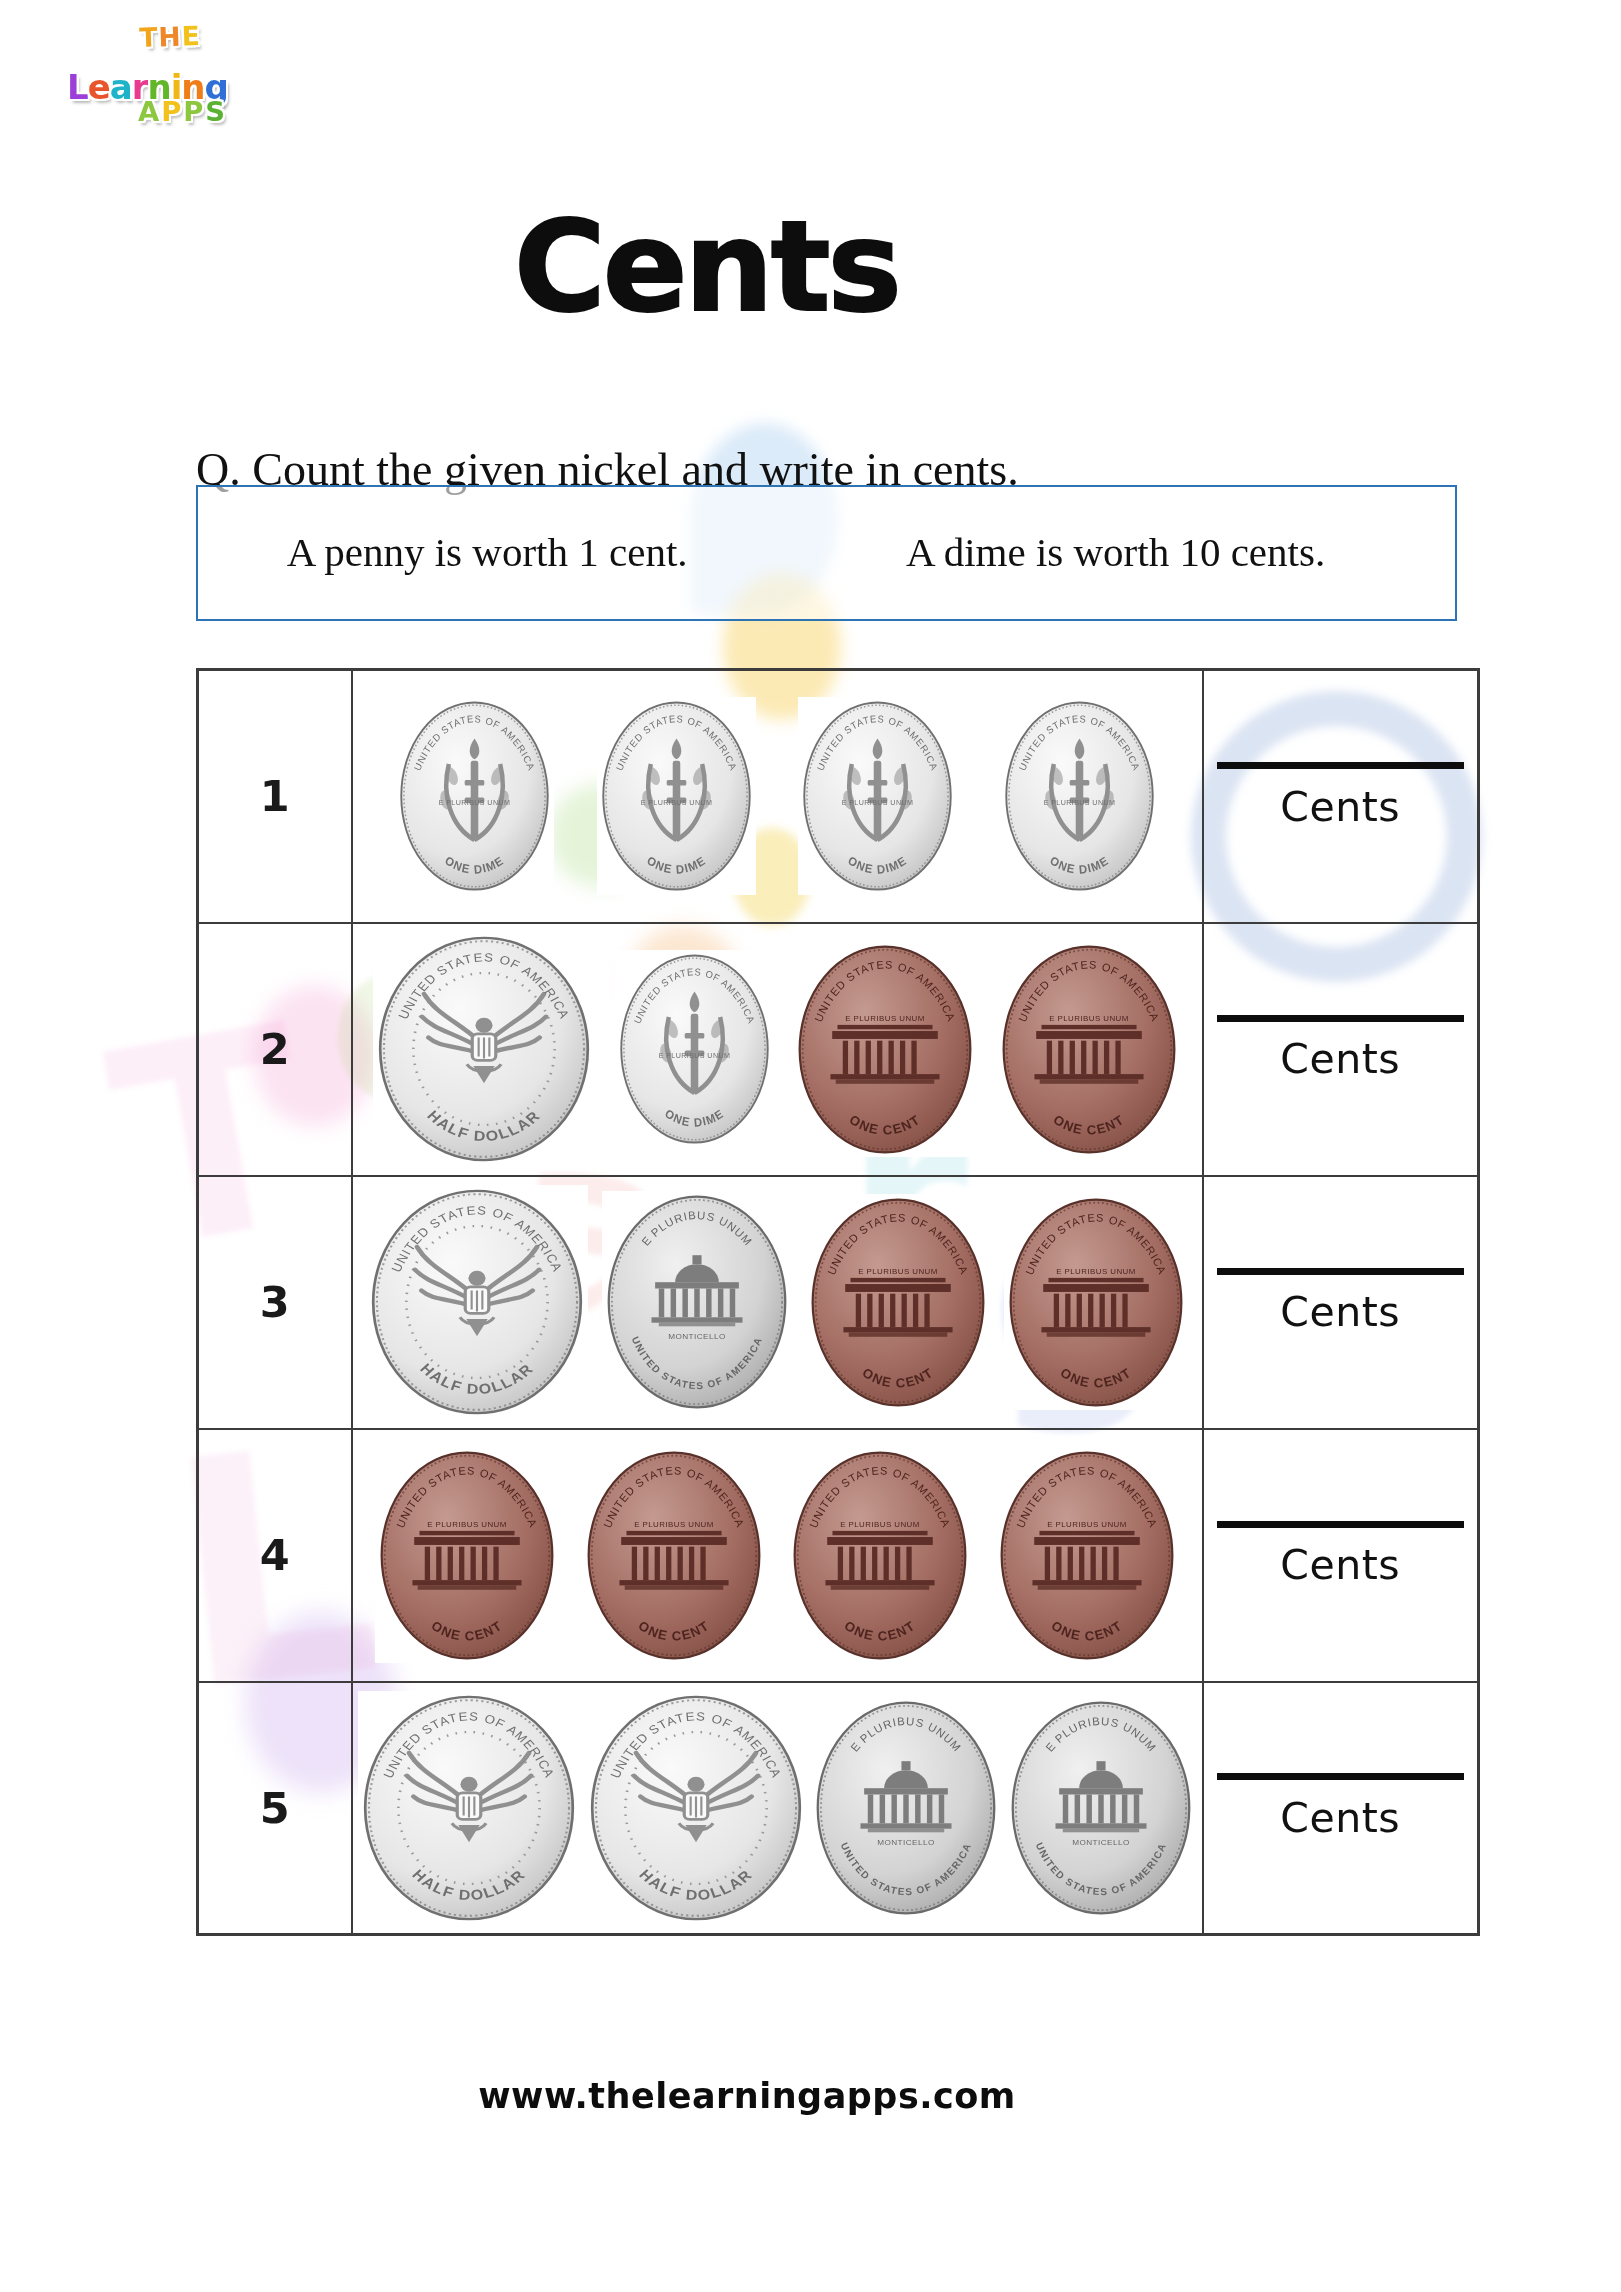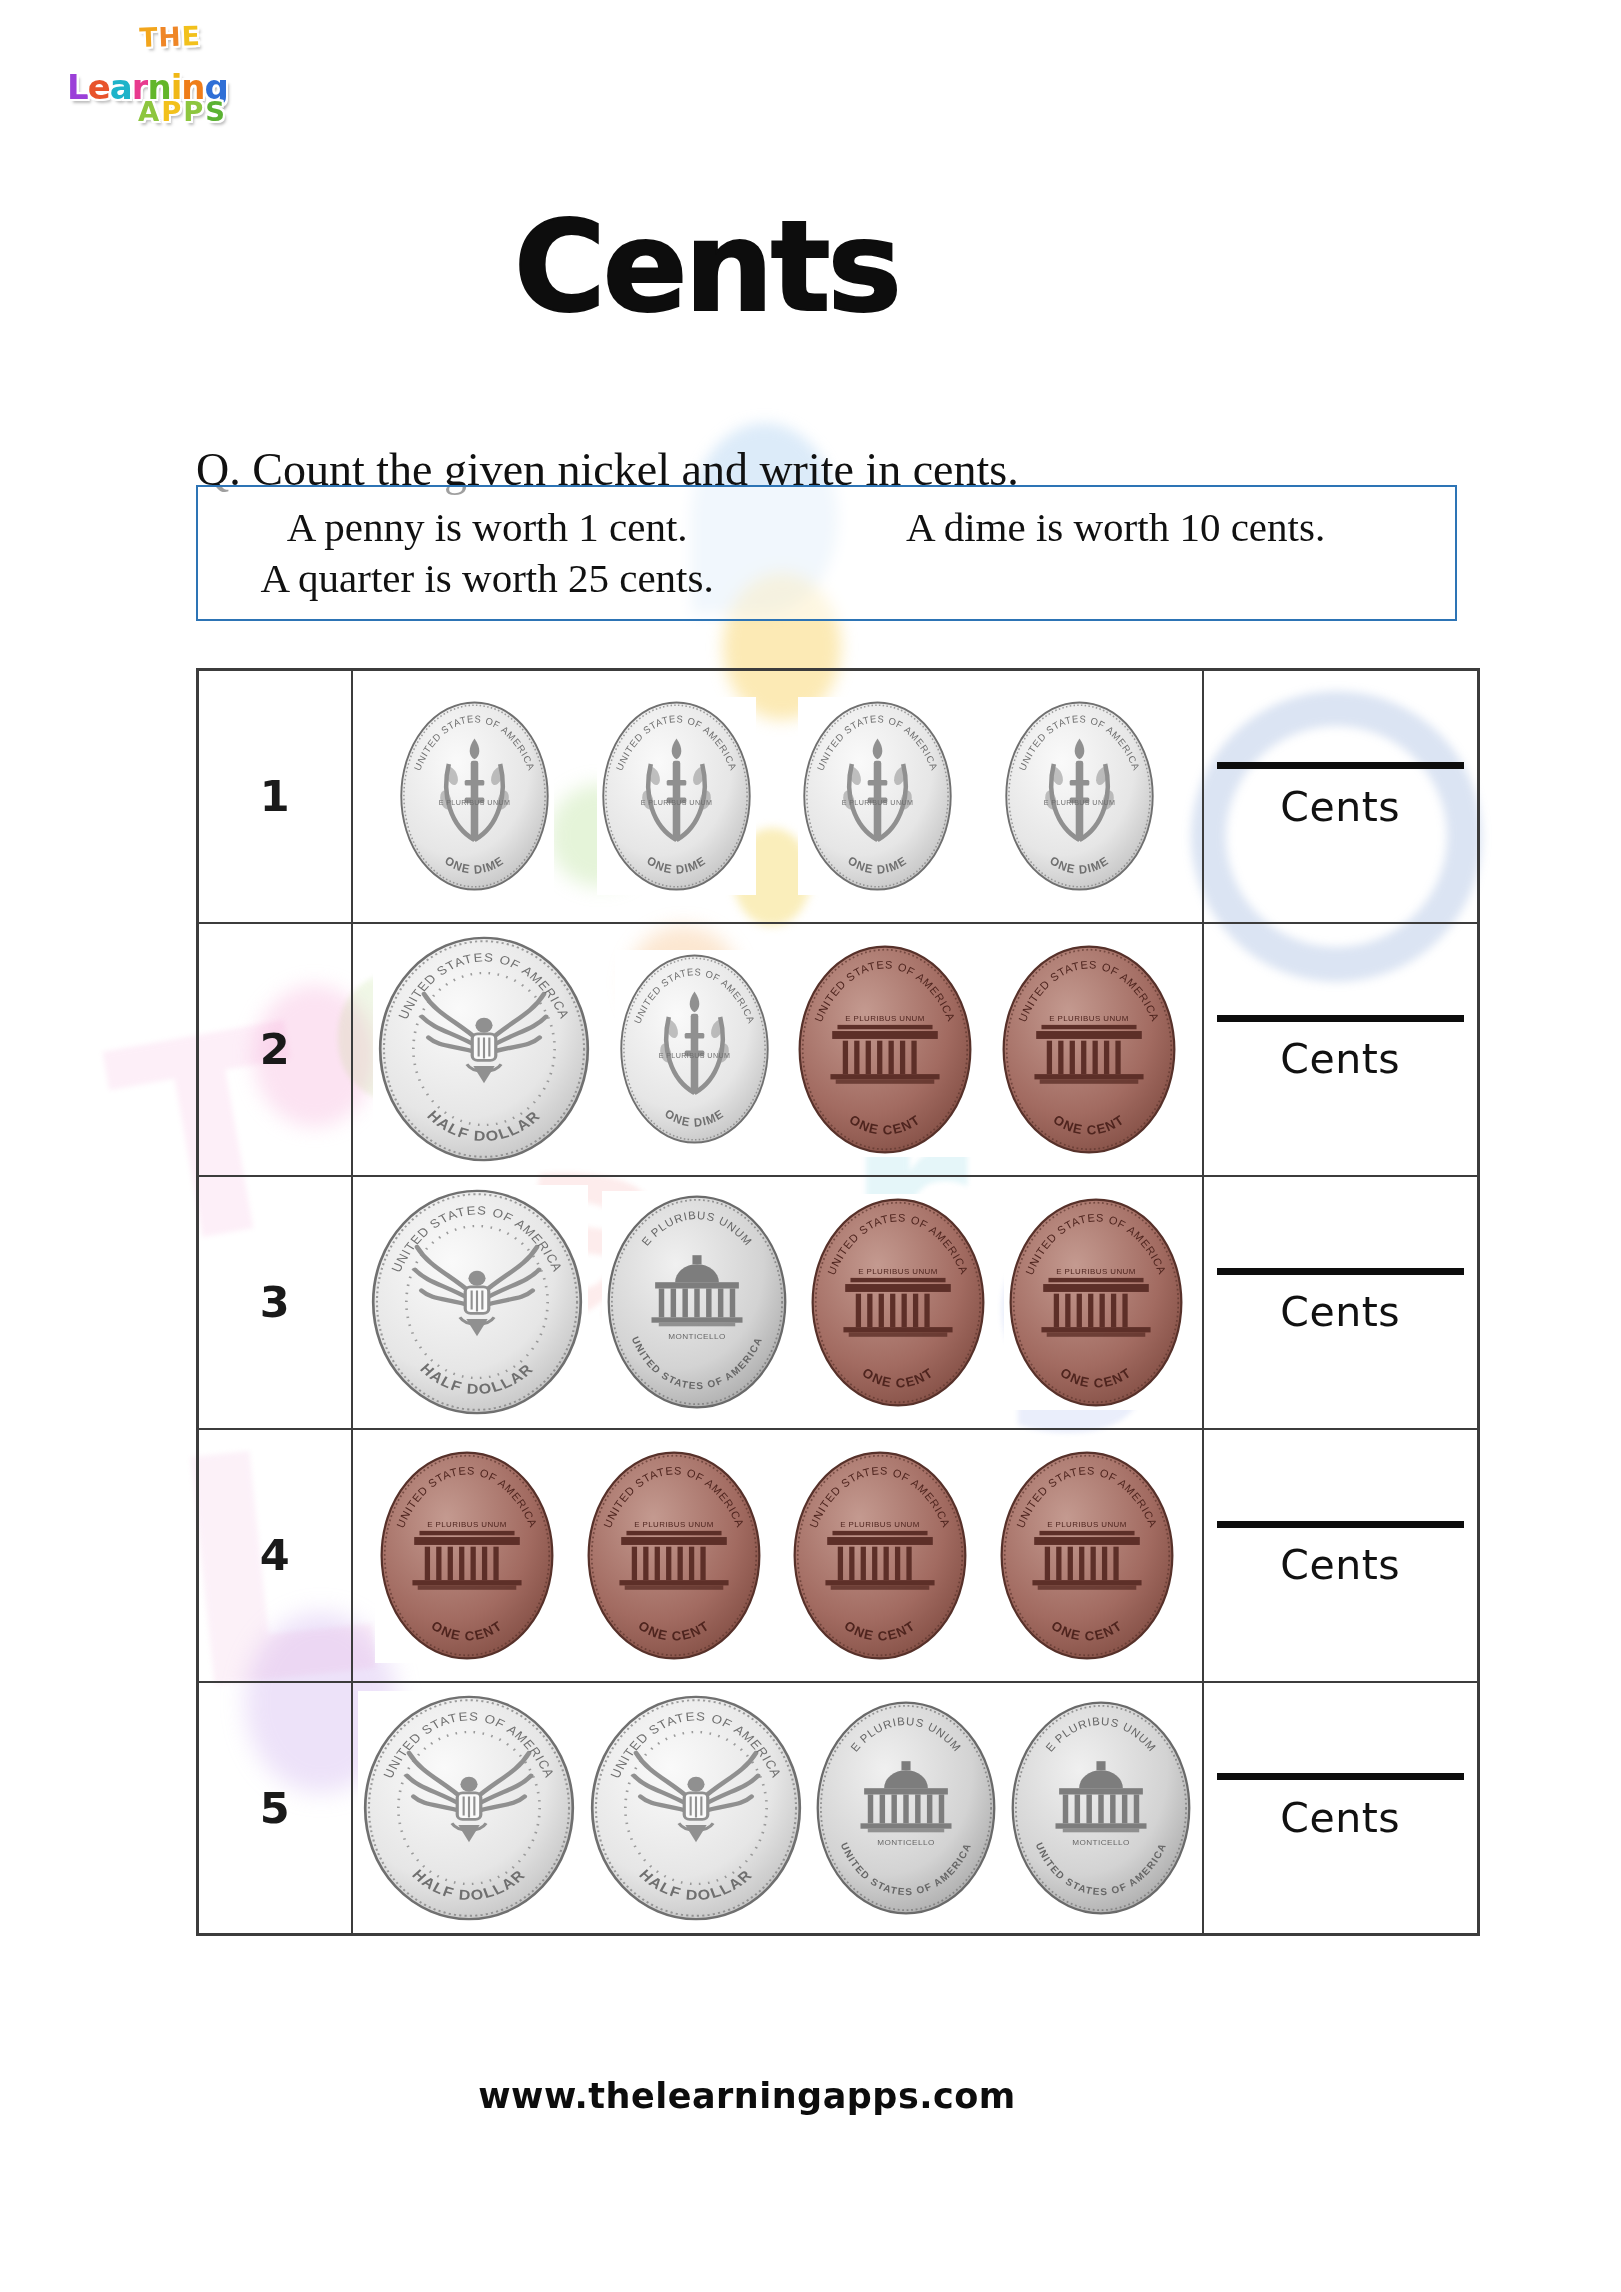--- a/index.html
+++ b/index.html
@@ -90,21 +90,20 @@
 
   <div class="title-wrap">
     <span class="title">Cents</span>
   </div>
 
   <p class="question">Q. Count the given nickel and write in cents.</p>
 
   <div class="info-box" style="border-color: rgb(45, 116, 181);">
     <div class="info-cell">A penny is worth 1 cent.</div>
     <div class="info-cell">A dime is worth 10 cents.</div>
-    <div class="info-cell">A quarter is worth 25 cents.</div>
   </div>
 
   <table class="coins-table">
     <colgroup>
         <col style="width:154px">
         <col style="width:851px">
         <col style="width:276px">
       </colgroup>
     <tbody>
       <tr style="height:253px">

